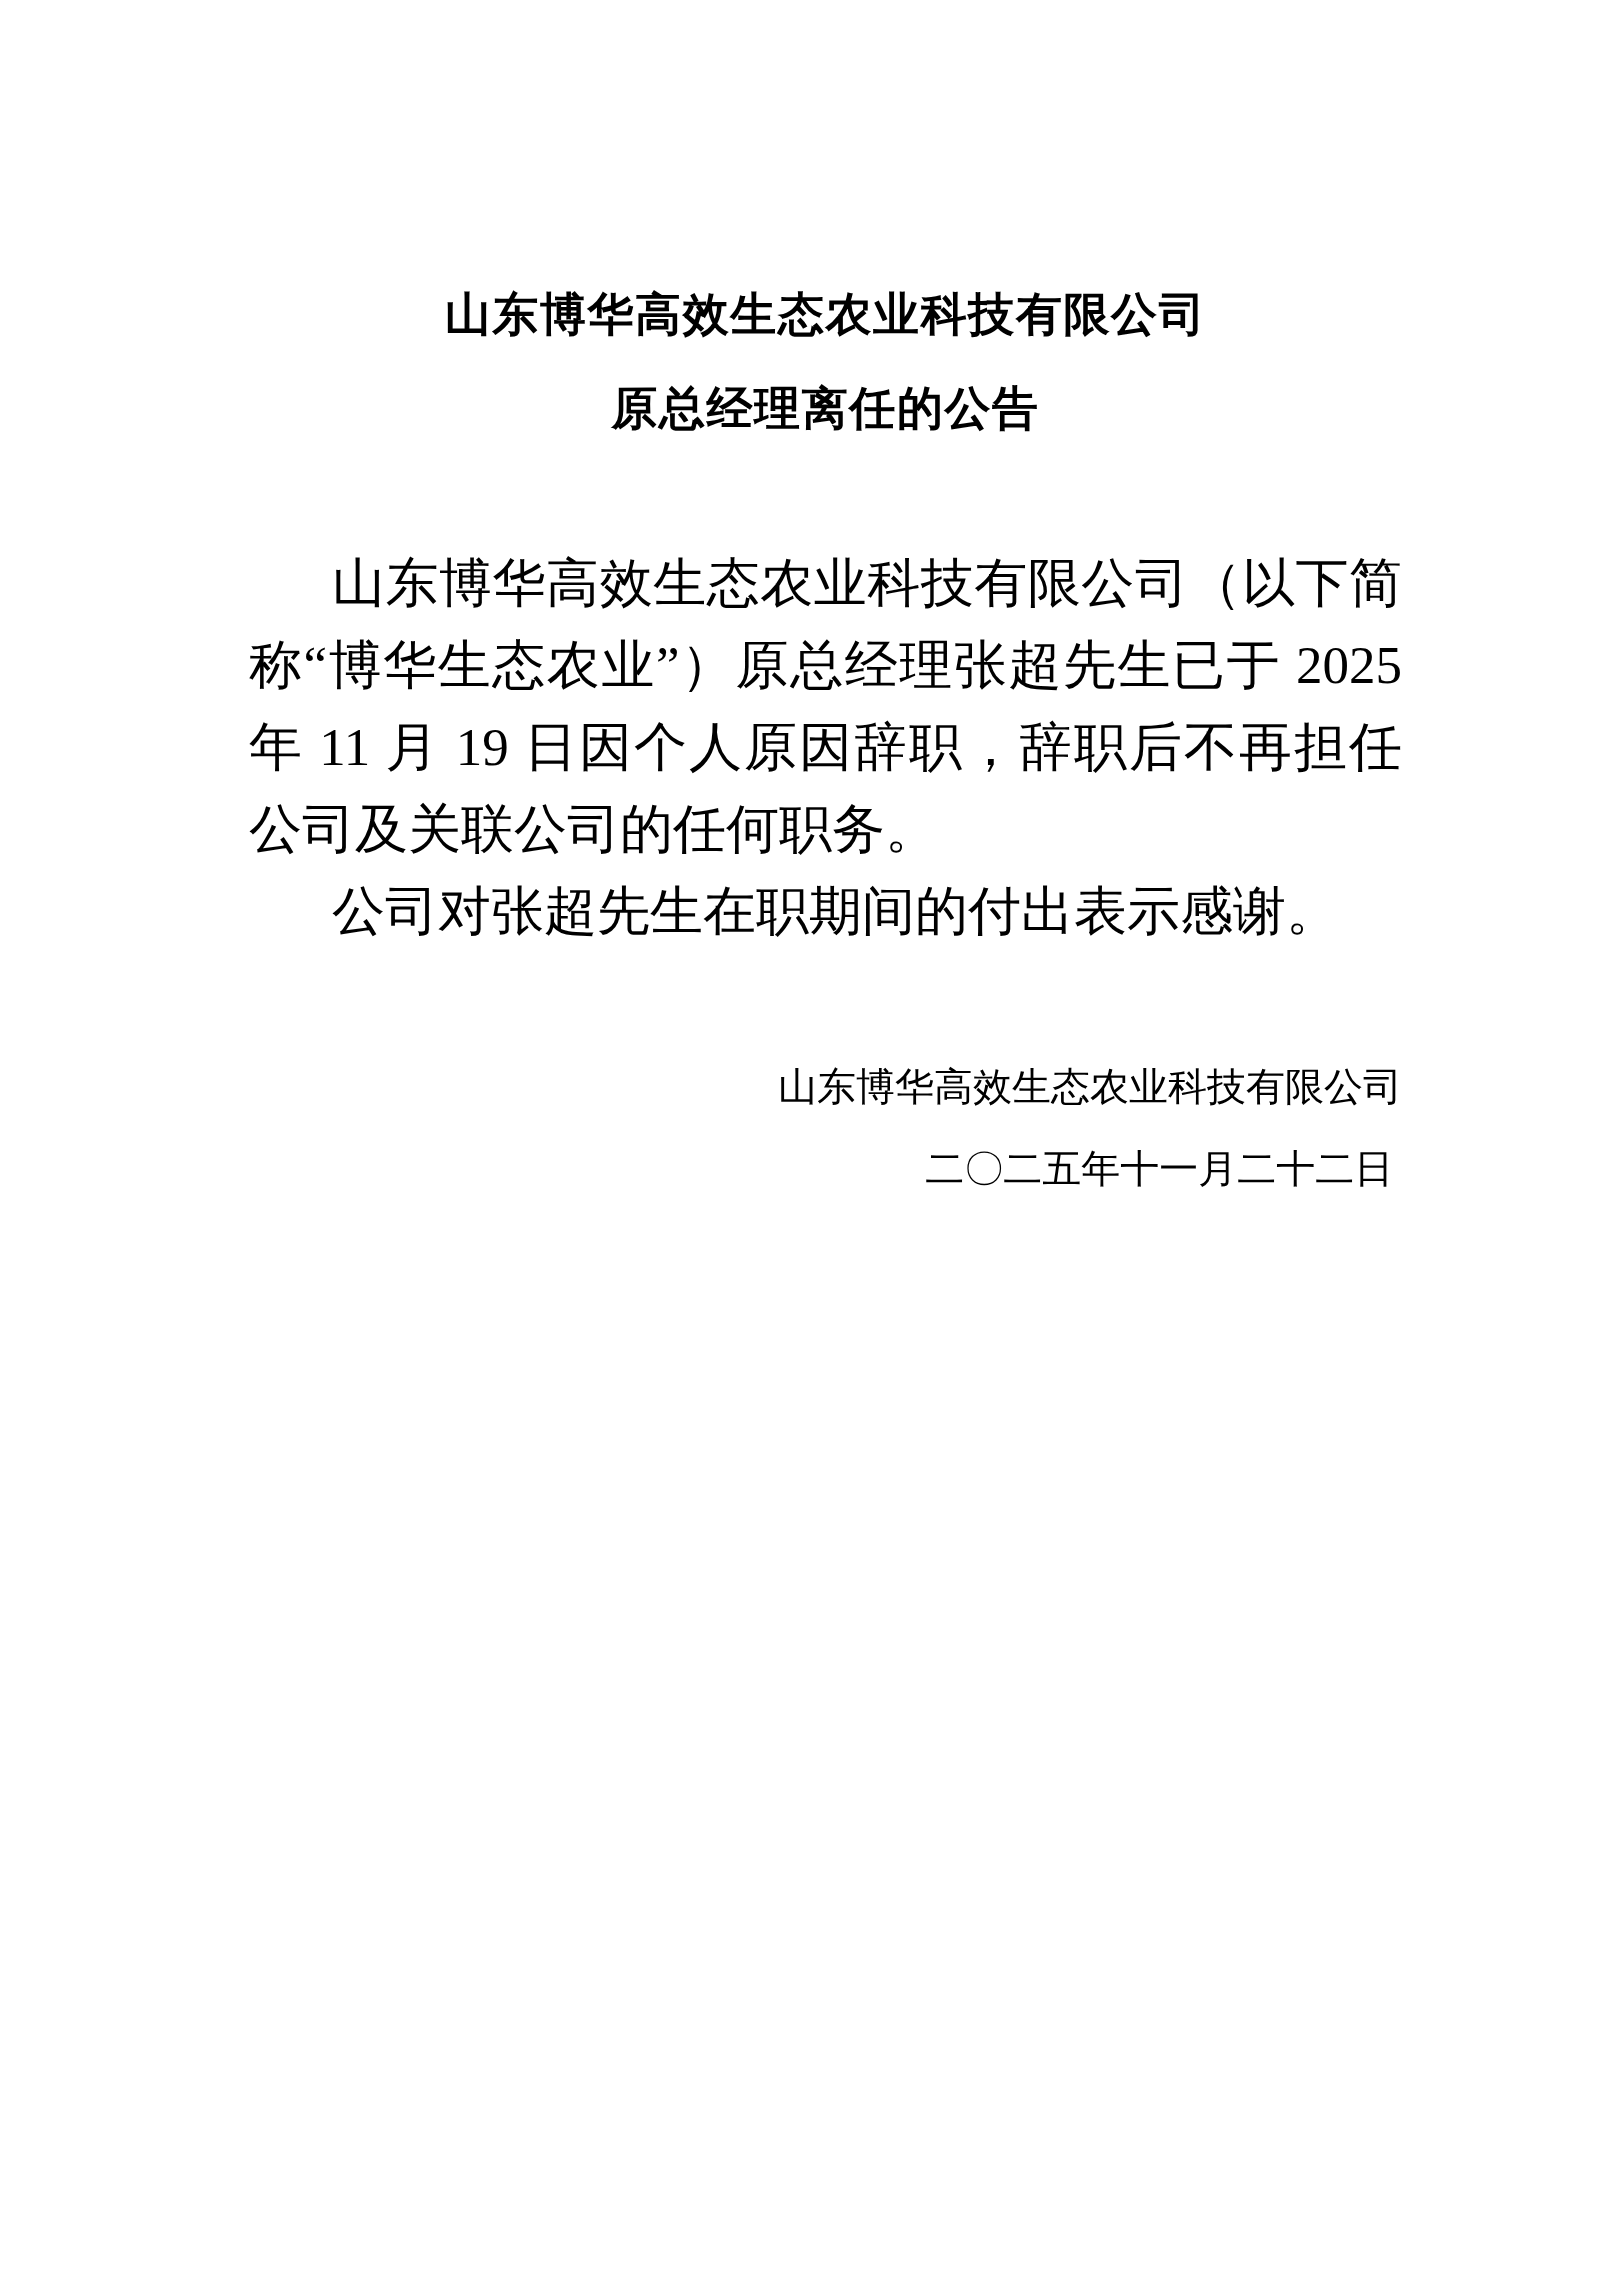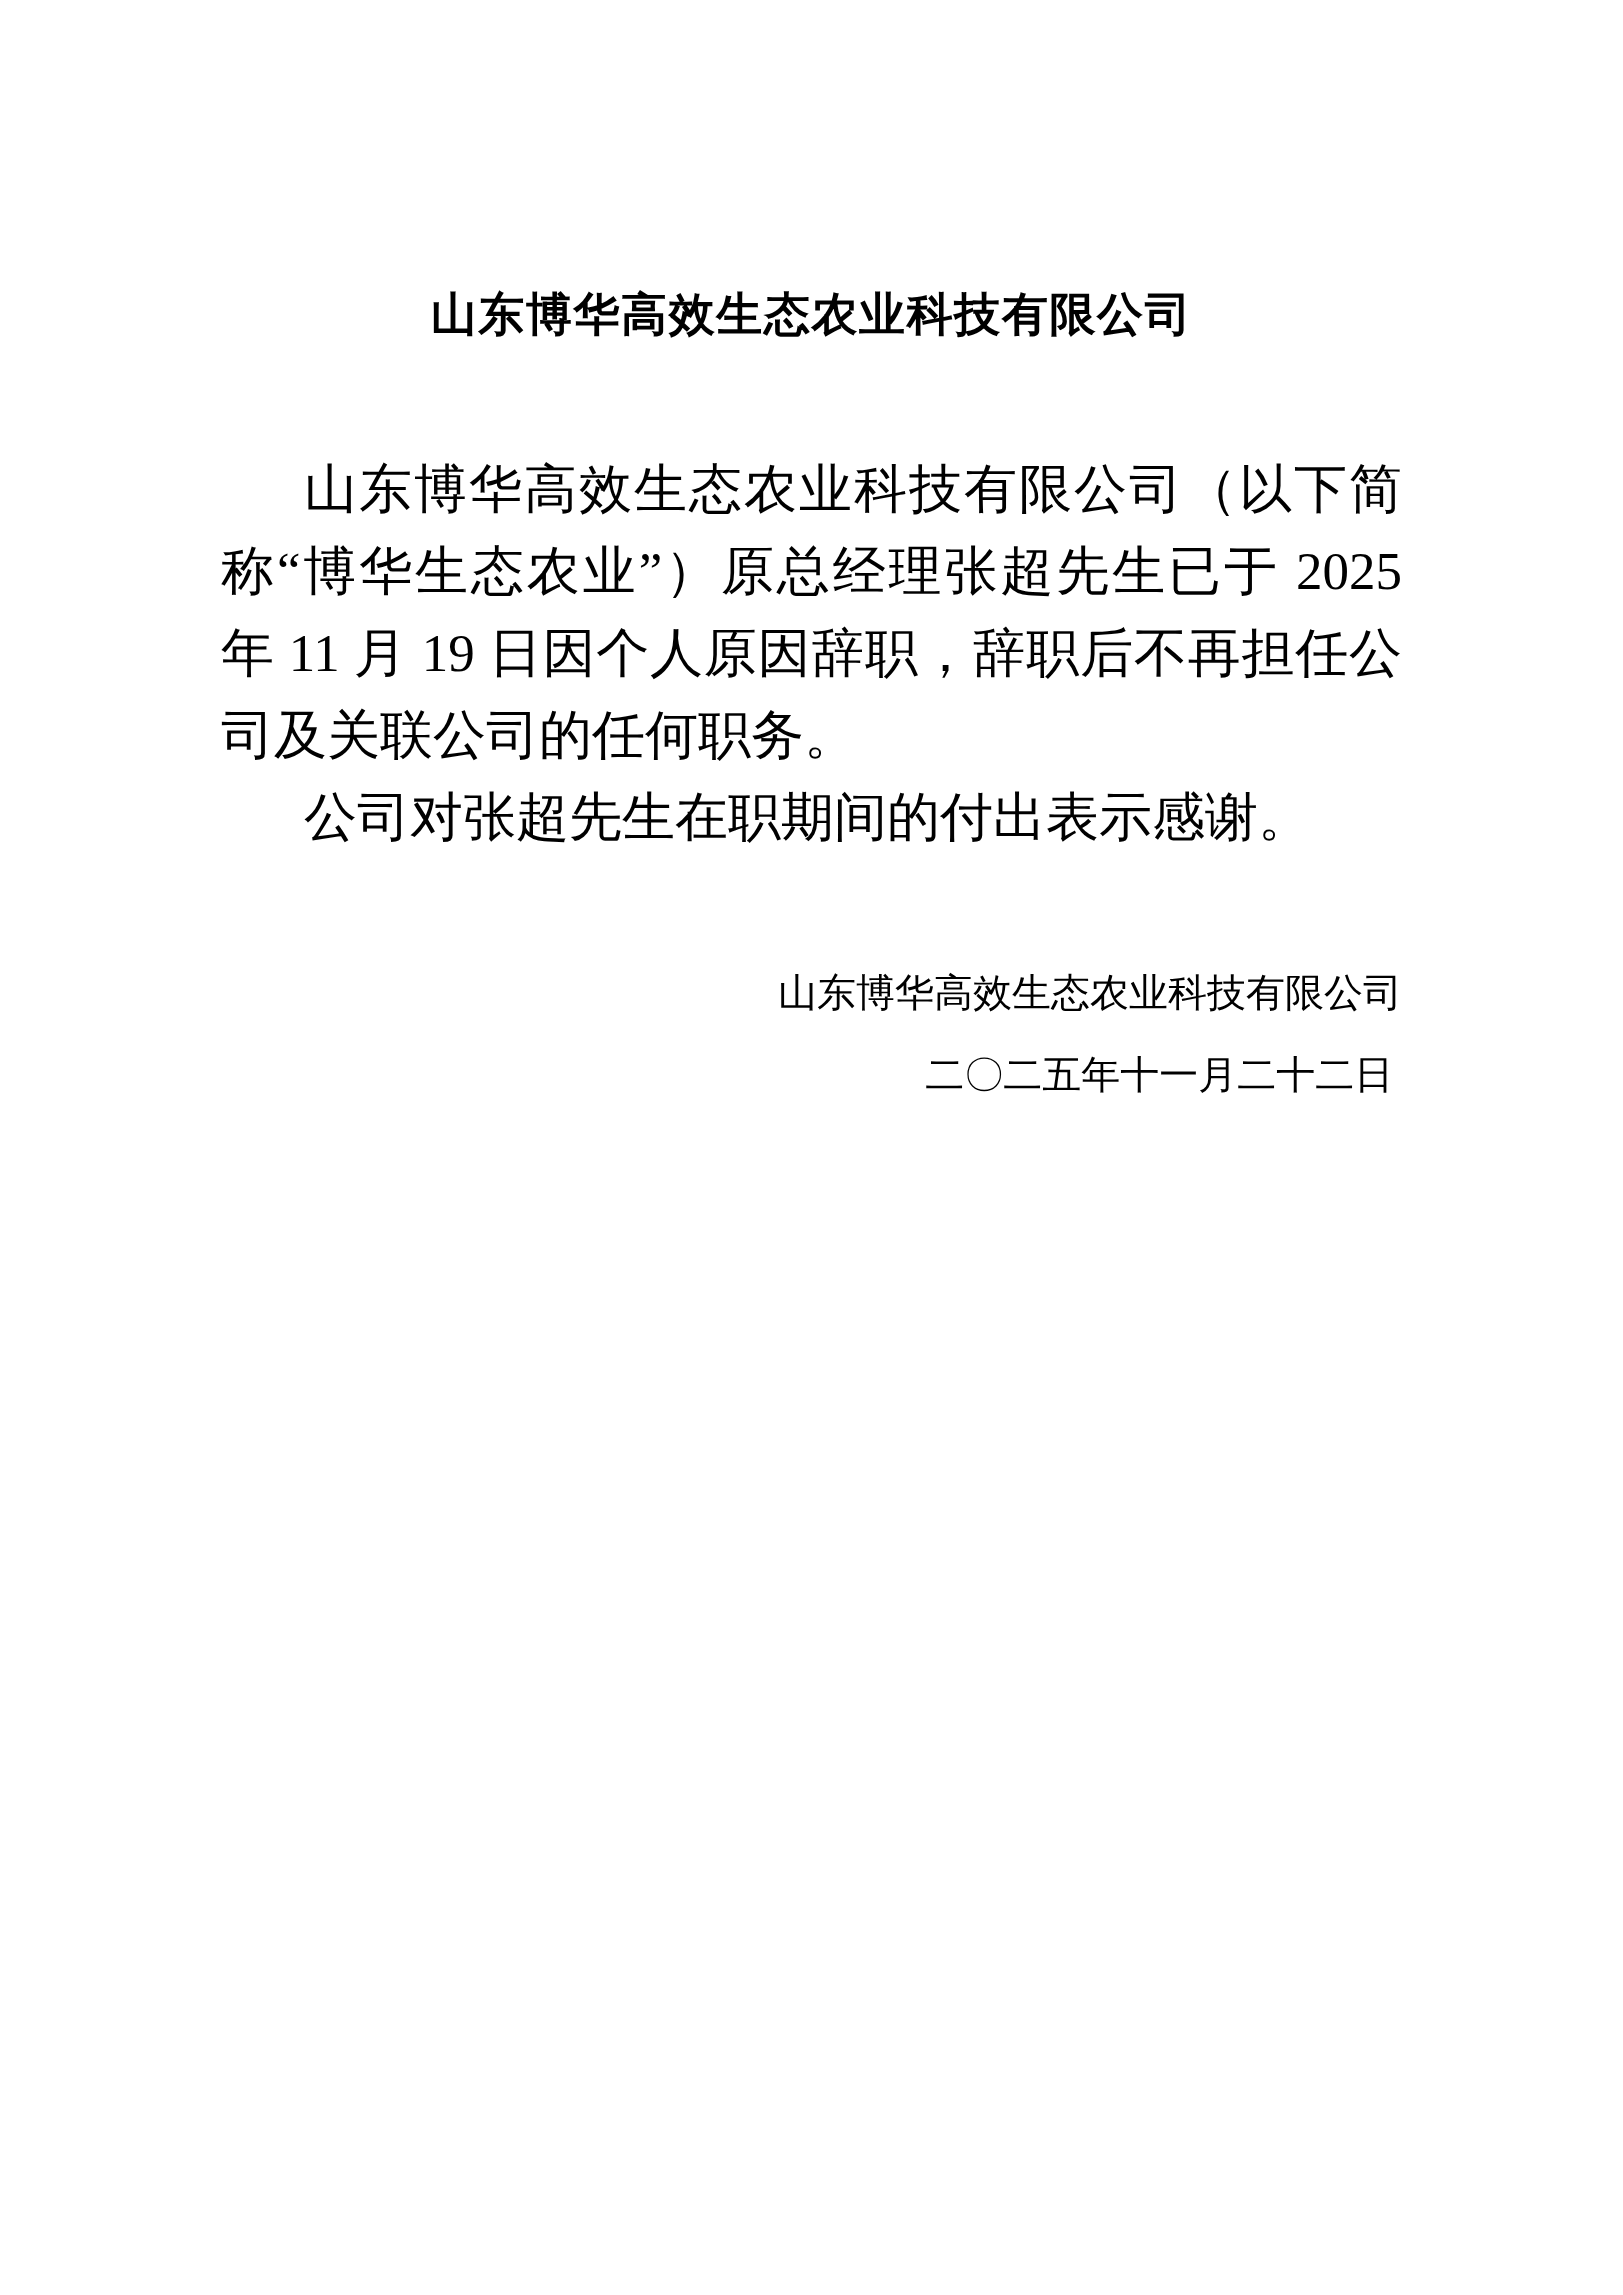--- a/index.html
+++ b/index.html
@@ -7,20 +7,21 @@
     background: #ffffff;
     font-family: "Liberation Serif", "DejaVu Serif", serif;
   }
   .page {
     position: relative;
     width: 1623px;
     height: 2295px;
     background: #ffffff;
     color: #000000;
     overflow: hidden;
+    padding-left: 28px;
   }
   .content {
     padding: 268px 221px 0 221px;
   }
   .doc-title {
     text-align: center;
     font-weight: 700;
     font-size: 46px;
     line-height: 94px;
     letter-spacing: 1.6px;
@@ -46,20 +47,21 @@
   }
 </style>
 </head>
 <body>
 
 <div class="page">
   <div class="content">
 
     <div class="doc-title">山东博华高效生态农业科技有限公司</div>
 
+    <div class="doc-title">原总经理离任的公告</div>
 
     <div class="body-text">
       <p class="para">山东博华高效生态农业科技有限公司（以下简称“博华生态农业”）原总经理张超先生已于 2025 年 11 月 19 日因个人原因辞职，辞职后不再担任公司及关联公司的任何职务。</p>
       <p class="para">公司对张超先生在职期间的付出表示感谢。</p>
     </div>
 
     <div class="signature-block">
       <div class="signature-company">山东博华高效生态农业科技有限公司</div>
       <div class="signature-date">二〇二五年十一月二十二日</div>
     </div>

